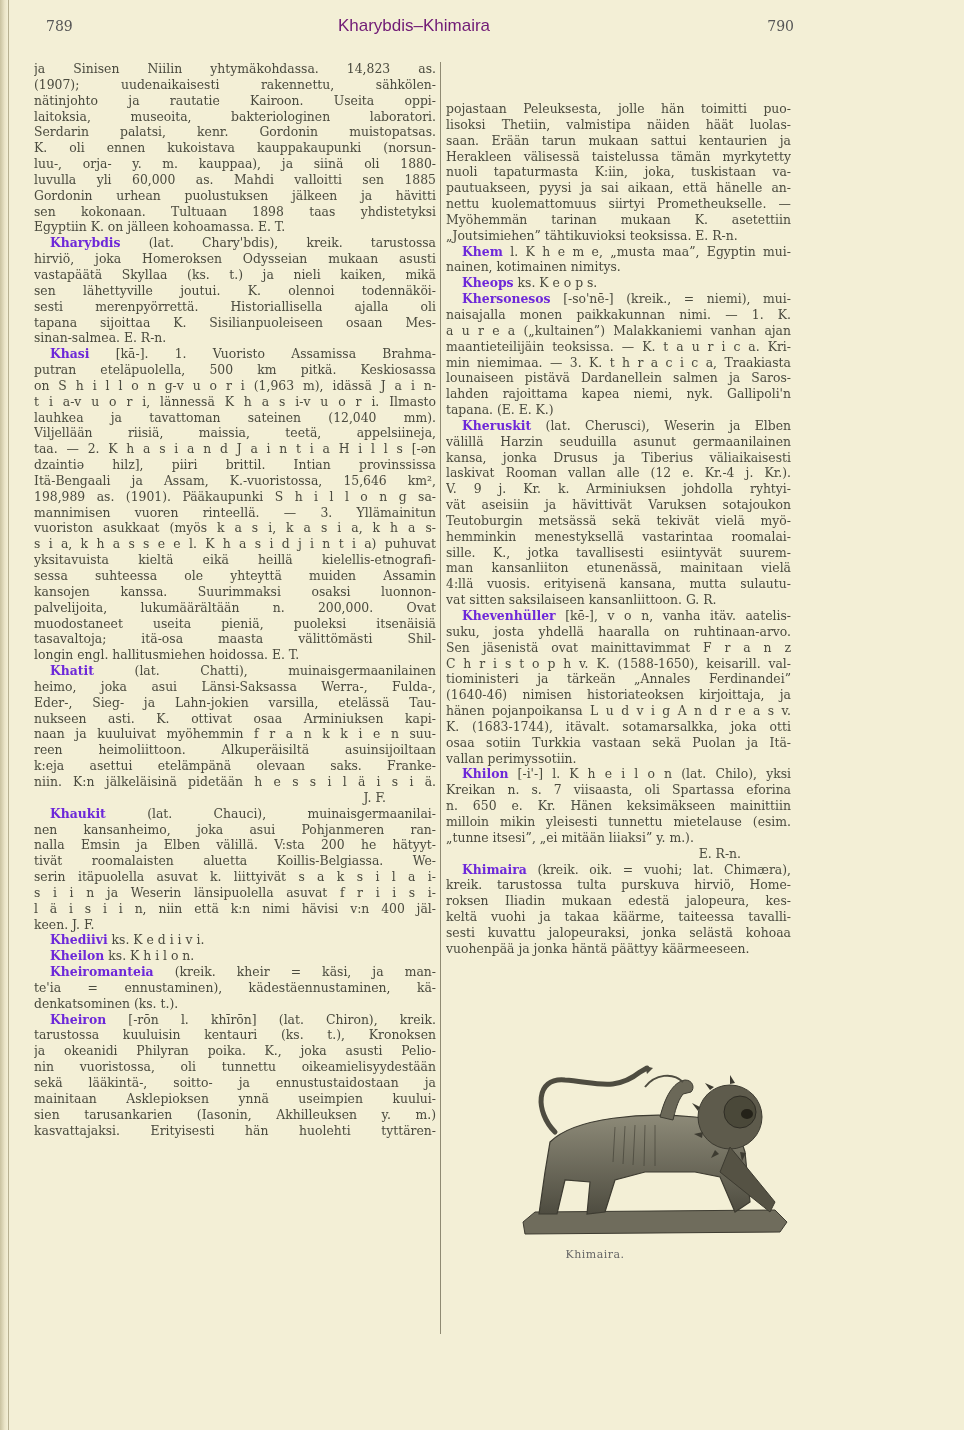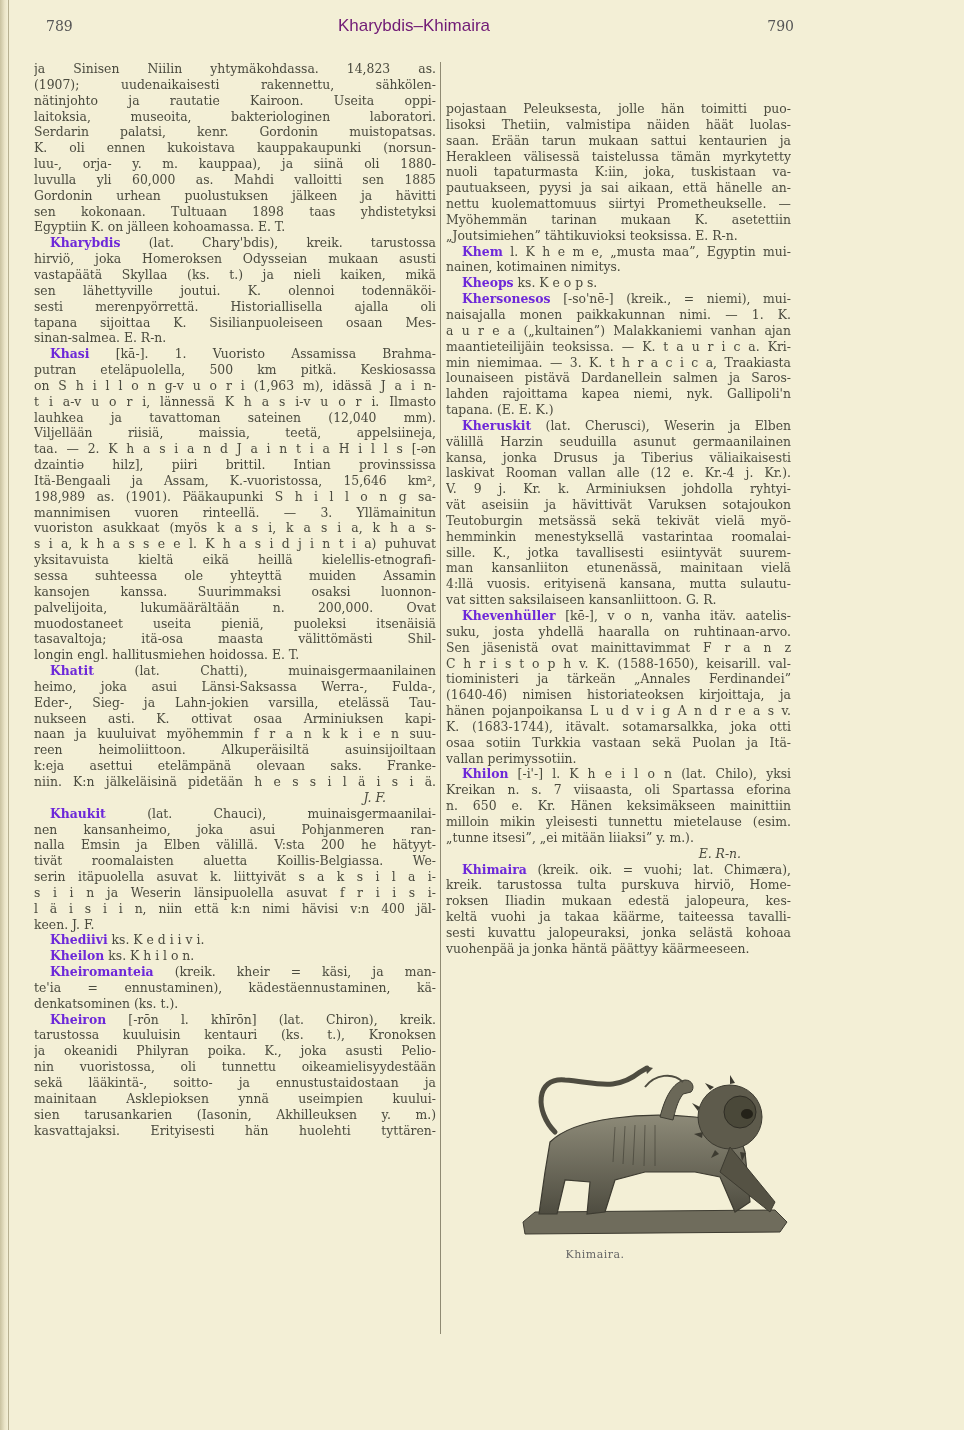--- a/index.html
+++ b/index.html
@@ -32,21 +32,21 @@
   .col-rule {
     position: absolute; left: 440px; top: 62px; width: 1px; height: 1272px;
     background: #8f8a73;
   }
   .line {
     display: block; white-space: nowrap; text-align: justify;
     text-align-last: justify; height: 15.85px; overflow: hidden;
   }
   .line.last { text-align-last: left; }
   .line.indent { padding-left: 16px; }
-  .line.sig { text-align: right; text-align-last: right; font-style: italic; padding-right: 50px; }
+  .line.sig { text-align: right; text-align-last: right; padding-right: 50px; }
   b.hw { font-weight: bold; color: #6d28d9; }
 
   .figure {
     position: absolute; left: 495px; top: 1062px; width: 300px; height: 210px;
   }
   .figure svg { width: 300px; height: 180px; }
   .figure .caption {
     position: absolute; left: 0; top: 186px; width: 200px; text-align: center;
     font-size: 11px; color: #666; letter-spacing: 0.5px;
   }

